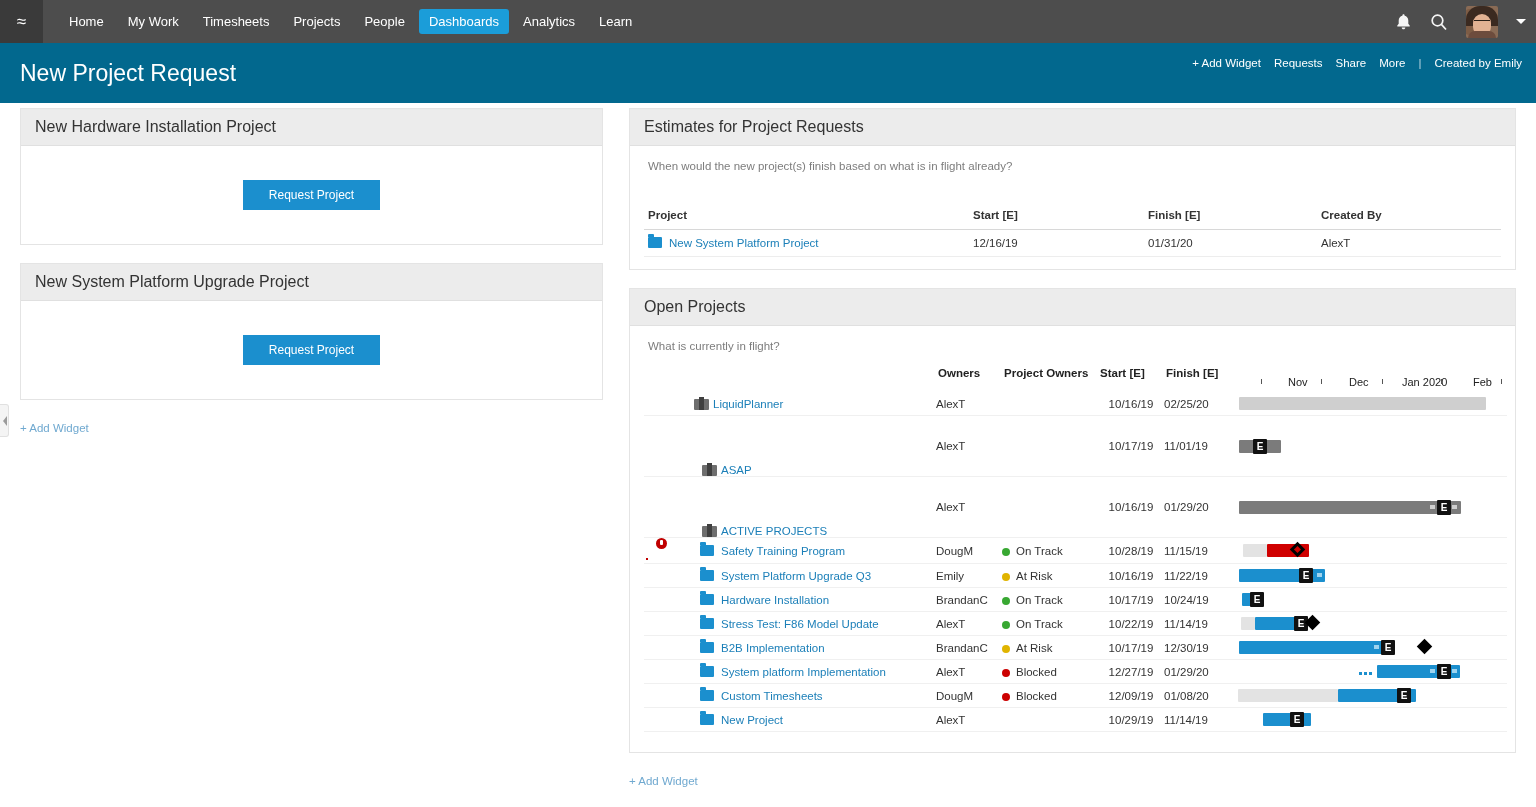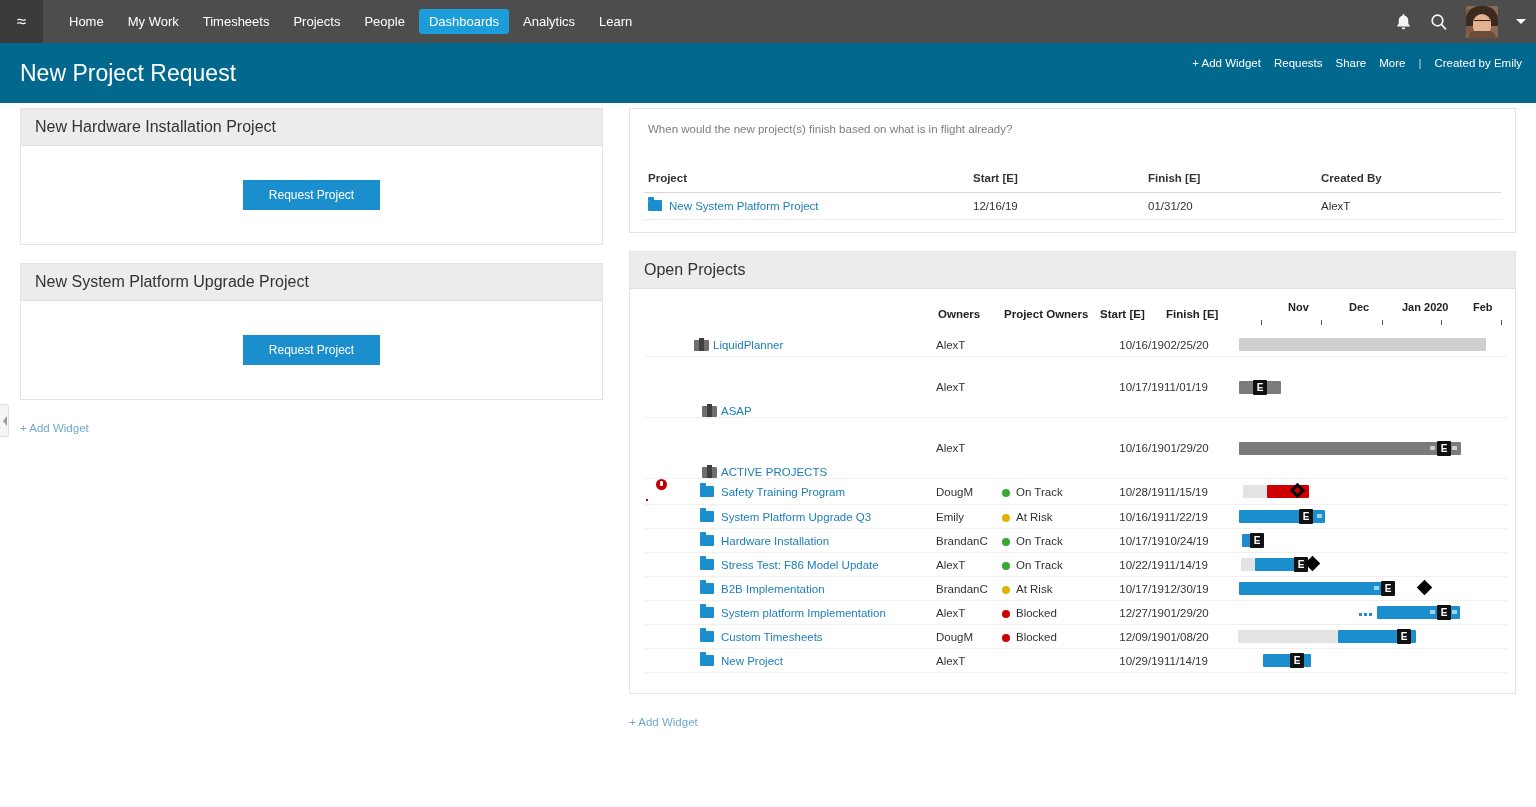--- a/index.html
+++ b/index.html
@@ -116,40 +116,40 @@
   }
 
   
   #gp-table { width:100%; border-collapse:collapse; font-size:11.5px; table-layout:fixed; }
   #gp-table th { font-weight:bold; color:#222; padding:6px 2px; font-size:11.5px; }
   #gp-table td { padding:0; color:#333; height:23px; border-bottom:1px solid #f0f0f0; }
   .c-alert{width:22px;}
   .c-name{width:270px;}
   .c-own{width:66px;}
   .c-stat{width:96px;}
-  .c-start{width:66px;text-align:right;}
+  .c-start{width:66px;text-align:center;}
   .c-fin{width:70px;text-align:left;}
   .c-gantt{width:auto;}
   .th-l { text-align:left; }
   .alert-ico{
     display:inline-block;width:11px;height:11px;border-radius:50%;
     background:#c00000;position:relative;margin-left:12px;
   }
   .alert-ico::after{
     content:"";position:absolute;left:4px;top:2px;width:3px;height:5px;background:#fff;border-radius:1px;
   }
   .alert-dot{display:inline-block;width:2px;height:2px;background:#c00000;margin-left:2px;vertical-align:1px;}
   .dot{display:inline-block;width:8px;height:8px;border-radius:50%;margin-right:6px;vertical-align:-1px;}
   .nm-indent-1{padding-left:28px;}
   .nm-indent-2{padding-left:36px;margin-top:47px;}
   .nm-indent-3{padding-left:34px;}
 
   
   #tl-head { position:relative; height:26px; }
-  #tl-head .mlabel { position:absolute; top:0; font-size:11px; font-weight:bold; color:#222; }
+  #tl-head .mlabel { position:absolute; top:16px; font-size:11px; font-weight:normal; color:#222; }
   #tl-head .tick { position:absolute; bottom:2px; width:1px; height:5px; background:#555; }
 
   .gantt-cell { position: relative; height:23px; }
   .bar {
     position:absolute; top:5px; height:13px; border-radius:1px;
   }
   .bar.gray   { background:#cfcfcf; }
   .bar.dgray  { background:#7b7b7b; }
   .bar.blue   { background:#1b8fce; }
   .bar.red    { background:#d00000; }
@@ -260,20 +260,21 @@
           </div>
         </div>
       </div>
     <div class="add-widget">+ Add Widget</div>
   </div>
 
   <div id="rightcol">
 
     
     <div class="widget">
+      <div class="widget-head">Estimates for Project Requests</div>
       <div class="widget-body" style="padding:6px 14px 12px 14px;">
         <div class="widget-sub">When would the new project(s) finish based on what is in flight already?</div>
         <table class="grid">
           <thead>
               <tr id="est-head">
                 <th style="width: 325px;">Project</th>
                 <th style="width: 175px;">Start [E]</th>
                 <th style="width: 173px;">Finish [E]</th>
                 <th>Created By</th>
               </tr>
@@ -287,20 +288,21 @@
               </tr>
             </tbody>
         </table>
       </div>
     </div>
 
     
     <div class="widget">
       <div class="widget-head">Open Projects</div>
       <div class="widget-body" style="padding:6px 8px 20px 14px;">
+        <div class="widget-sub">What is currently in flight?</div>
         <table id="gp-table">
           <thead>
               <tr id="gp-head">
                 <th class="c-alert"></th>
                 <th class="c-name"></th>
                 <th class="c-own th-l">Owners</th>
                 <th class="c-stat th-l">Project Owners</th>
                 <th class="c-start th-l">Start [E]</th>
                 <th class="c-fin th-l">Finish [E]</th>
                 <th class="c-gantt">

